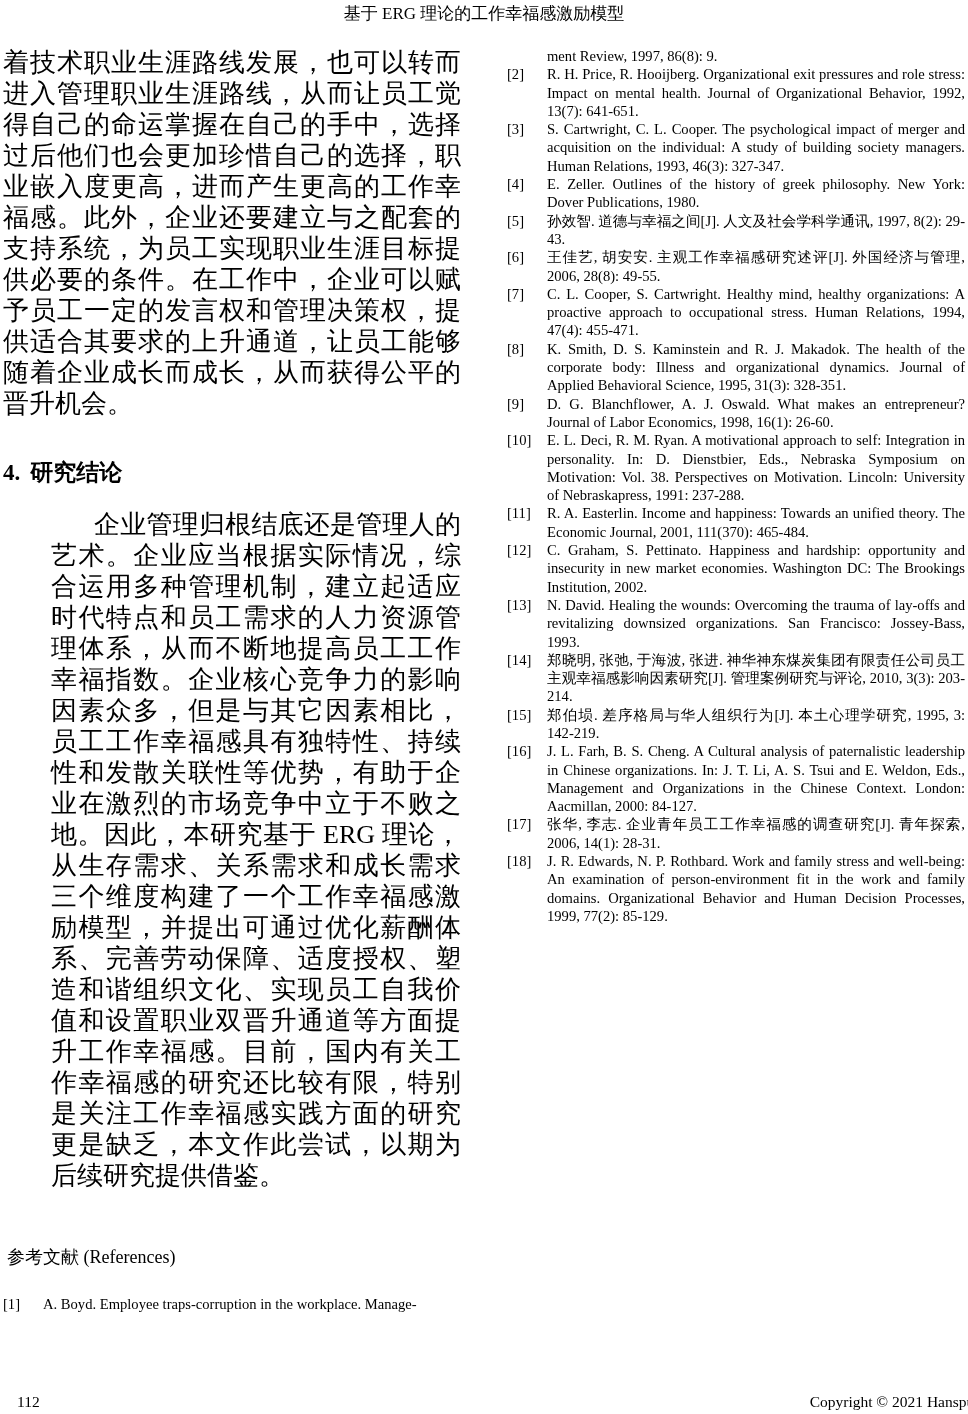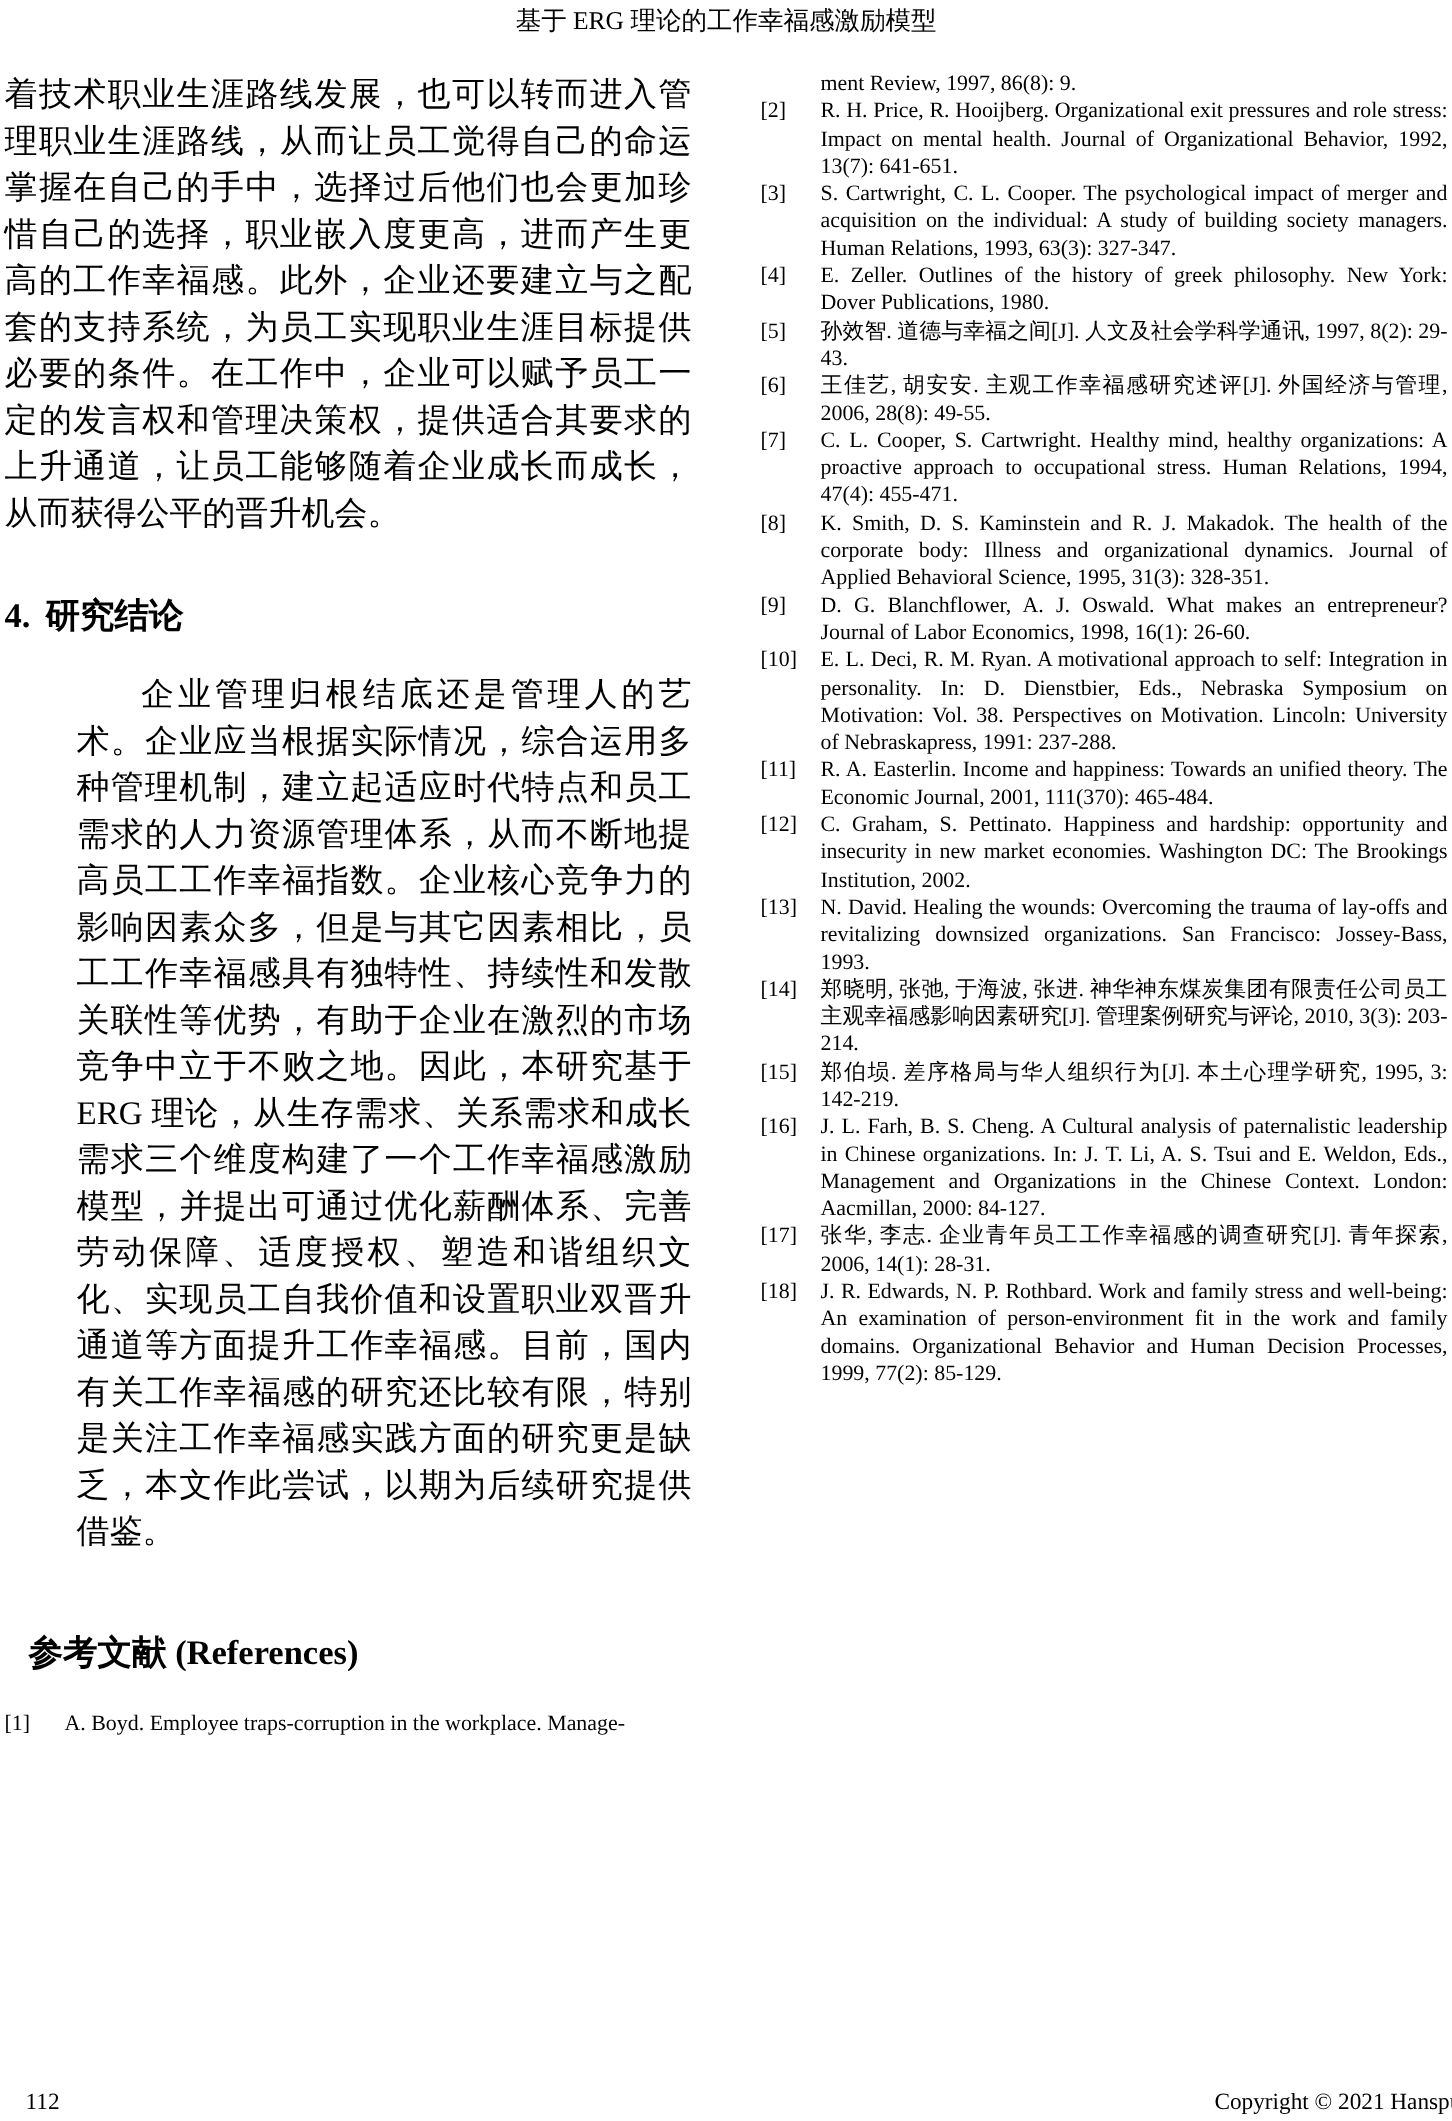--- a/index.html
+++ b/index.html
@@ -26,36 +26,36 @@
   .columns {
     position: absolute;
     top: 47px; left: 3px;
     width: 962px;
     display: flex;
     gap: 46px;
     align-items: flex-start;
   }
   .col { width: 458px; }
   .body-cjk {
-    font-size: 22px;
+    font-size: 26px;
     line-height: 31px;
     text-align: justify;
   }
   .first-line-indent { text-indent: 43px; margin-left: 48px; }
   .section-heading {
     margin: 40px 0 22px 0;
     font-size: 23px;
     font-weight: bold;
     line-height: 28px;
   }
   .section-heading .sec-num { margin-right: 10px; }
   .refs-heading {
-    margin: 51px 0 23px 16px;
-    font-size: 23px;
-    font-weight: bold;
+    margin: 51px 0 23px 4px;
+    font-size: 18px;
+    font-weight: normal;
     line-height: 30px;
   }
   .ref-list { list-style: none; }
   .ref-item {
     display: flex;
     font-size: 14.6px;
     line-height: 18.3px;
     text-align: justify;
   }
   .ref-label { flex: 0 0 40px; }
@@ -113,21 +113,21 @@
 
       <ol class="ref-list">
 
           <li class="ref-item">
             <span class="ref-label">[2]</span>
             <span class="ref-text">R. H. Price, R. Hooijberg. Organizational exit pressures and role stress: Impact on mental health. Journal of Organizational Behavior, 1992, 13(7): 641-651.</span>
           </li>
 
           <li class="ref-item">
             <span class="ref-label">[3]</span>
-            <span class="ref-text">S. Cartwright, C. L. Cooper. The psychological impact of merger and acquisition on the individual: A study of building society managers. Human Relations, 1993, 63(3): 327-347.</span>
+            <span class="ref-text">S. Cartwright, C. L. Cooper. The psychological impact of merger and acquisition on the individual: A study of building society managers. Human Relations, 1993, 46(3): 327-347.</span>
           </li>
 
           <li class="ref-item">
             <span class="ref-label">[4]</span>
             <span class="ref-text">E. Zeller. Outlines of the history of greek philosophy. New York: Dover Publications, 1980.</span>
           </li>
 
           <li class="ref-item">
             <span class="ref-label">[5]</span>
             <span class="ref-text">孙效智. 道德与幸福之间[J]. 人文及社会学科学通讯, 1997, 8(2): 29-43.</span>

